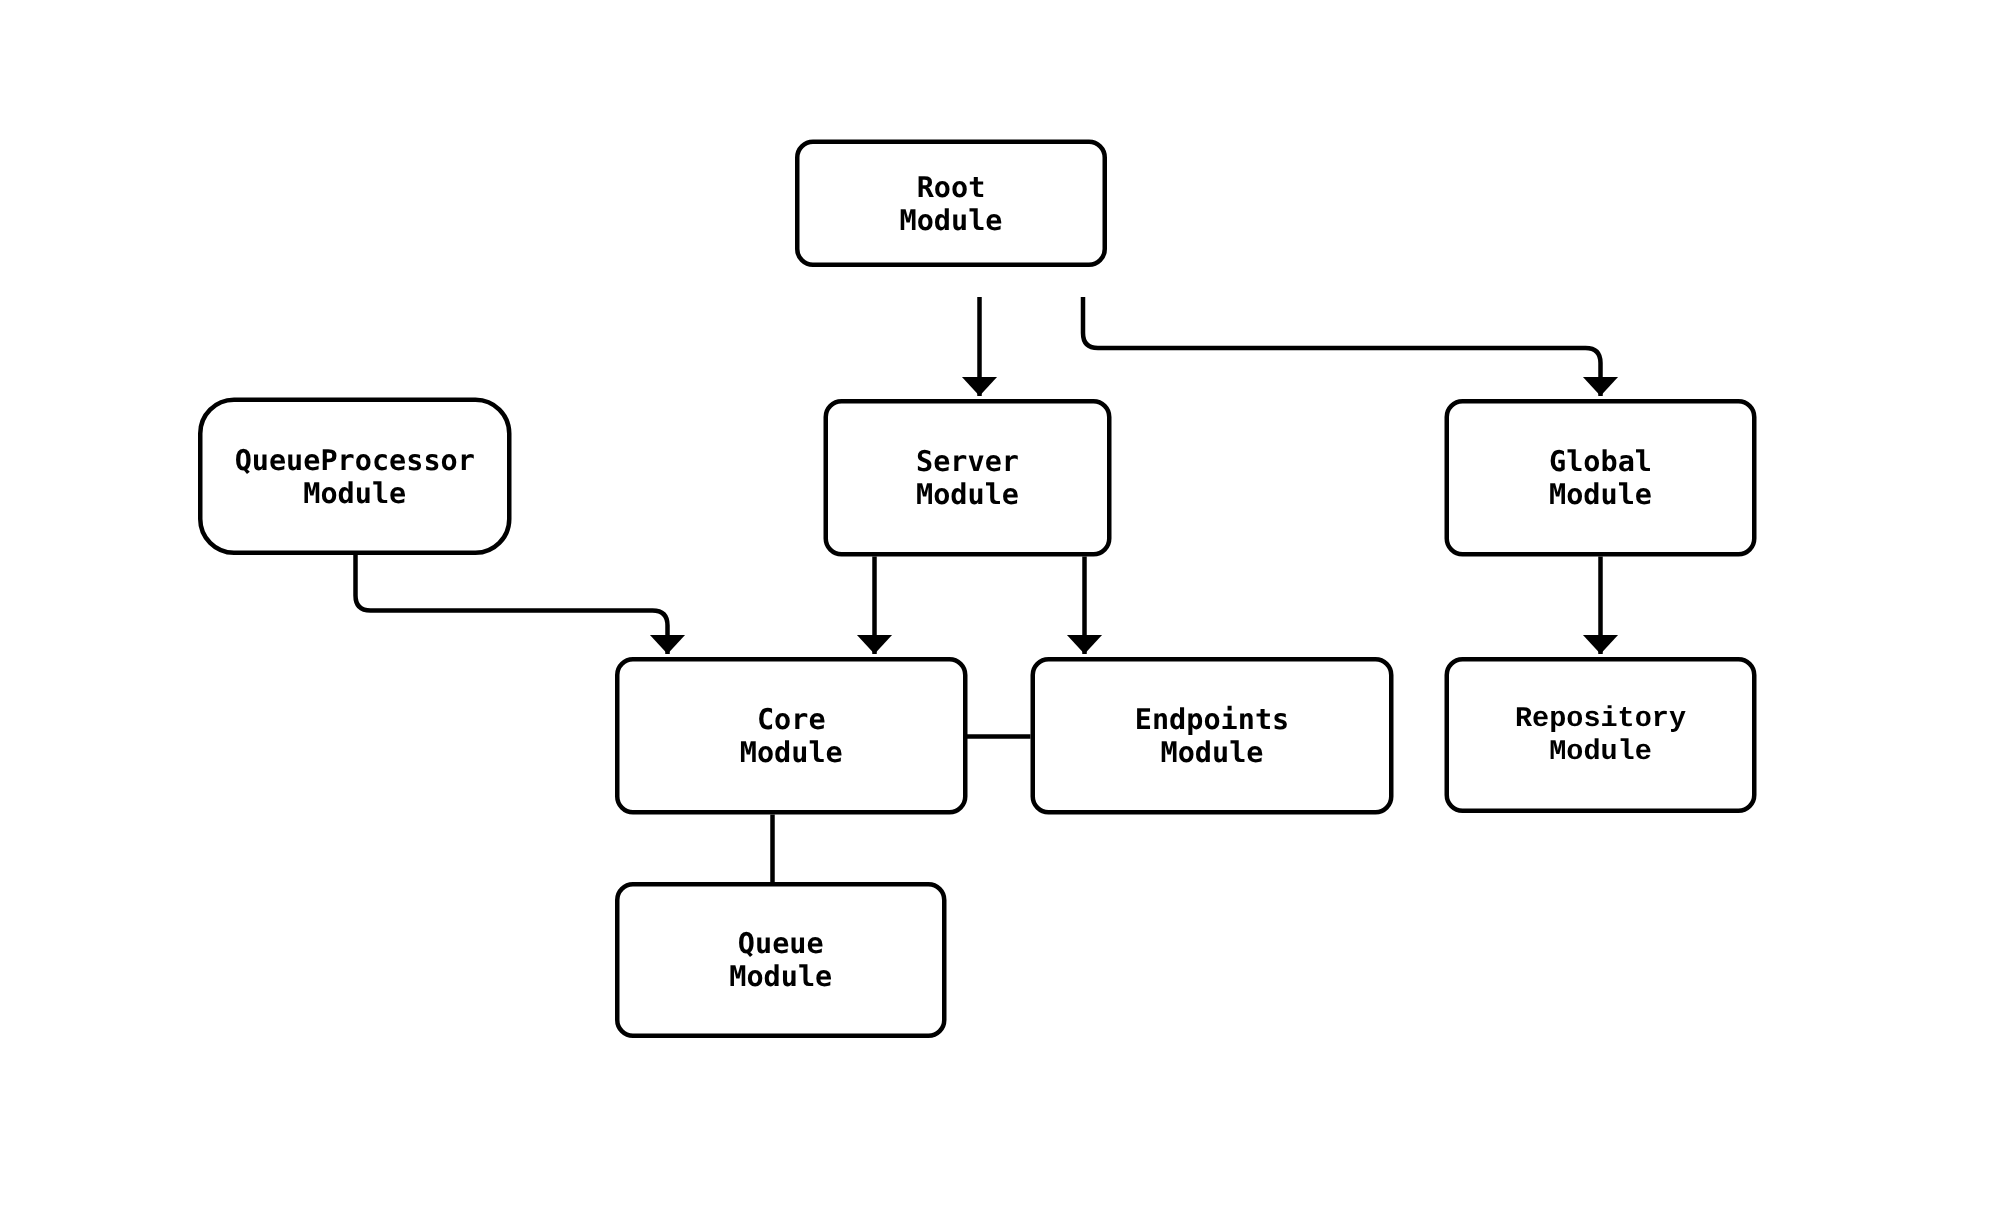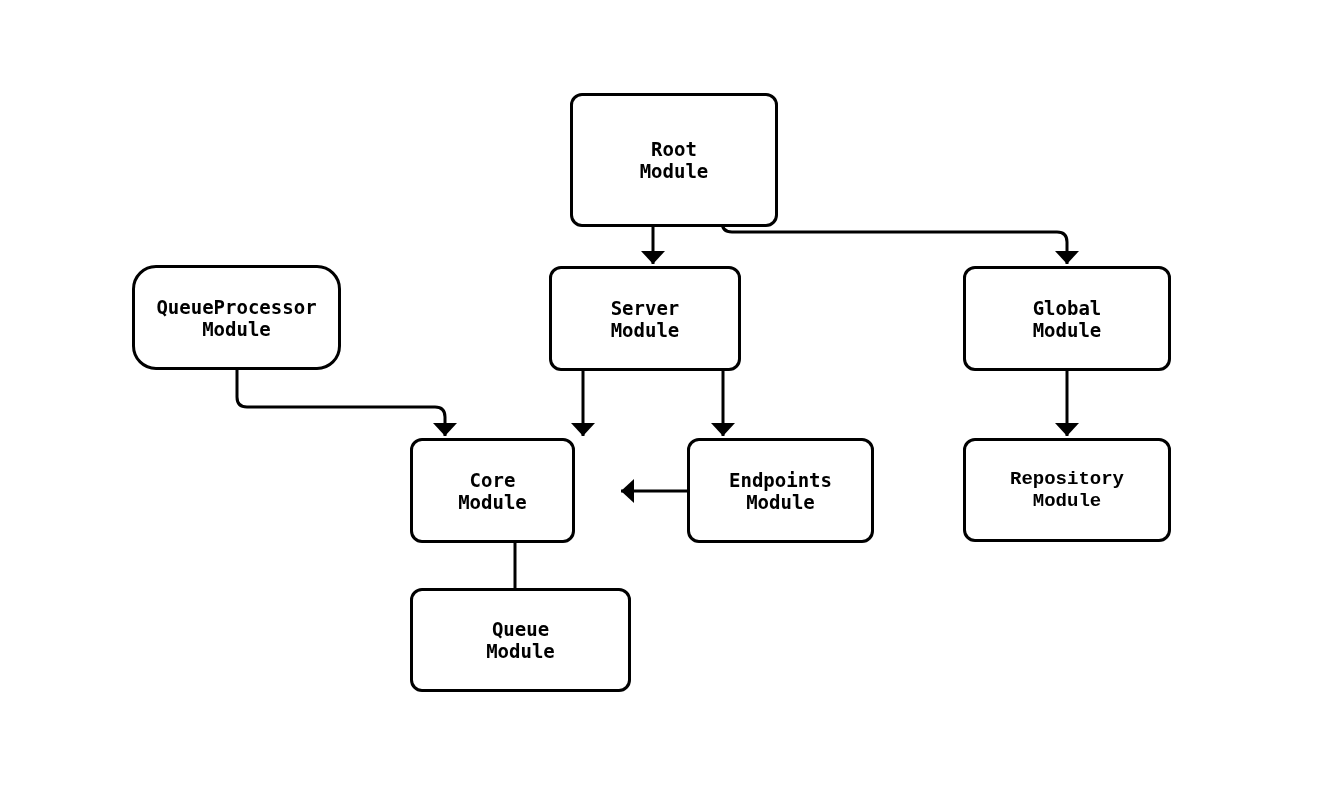--- a/index.html
+++ b/index.html
@@ -61,30 +61,30 @@
         <path d="M 722 198 L 722 222 Q 722 232 732 232 L 1057 232 Q 1067 232 1067 242 L 1067 264" class="edge-path" marker-end="url(#arrowhead)" stroke="#000000"></path>
         <path d="M 237 370 L 237 397 Q 237 407 247 407 L 435 407 Q 445 407 445 417 L 445 436" class="edge-path" marker-end="url(#arrowhead)" stroke="#000000"></path>
         <path d="M 583 371 L 583 436" class="edge-path" marker-end="url(#arrowhead)" stroke="#000000"></path>
         <path d="M 723 371 L 723 436" class="edge-path" marker-end="url(#arrowhead)" stroke="#000000"></path>
         <path d="M 687 491 L 621 491" class="edge-path" marker-end="url(#arrowhead)" stroke="#000000"></path>
         <path d="M 515 543 L 515 609" class="edge-path" marker-end="url(#arrowhead)" stroke="#000000"></path>
         <path d="M 1067 371 L 1067 436" class="edge-path" marker-end="url(#arrowhead)" stroke="#000000"></path>
       </g>
   </svg>
 
-  <div class="node" style="left: 570px; top: 93px; width: 208px; height: 134px;">Root
+  <div class="node" style="left: 530px; top: 93px; width: 208px; height: 85px;">Root
 Module</div>
   <div class="node" style="left: 132px; top: 265px; width: 209px; height: 105px; border-radius: 24px;">QueueProcessor
 Module</div>
   <div class="node" style="left: 549px; top: 266px; width: 192px; height: 105px;">Server
 Module</div>
   <div class="node" style="left: 963px; top: 266px; width: 208px; height: 105px;">Global
 Module</div>
-  <div class="node" style="left: 410px; top: 438px; width: 165px; height: 105px;">Core
+  <div class="node" style="left: 410px; top: 438px; width: 235px; height: 105px;">Core
 Module</div>
-  <div class="node" style="left: 687px; top: 438px; width: 187px; height: 105px;">Endpoints
+  <div class="node" style="left: 687px; top: 438px; width: 242px; height: 105px;">Endpoints
 Module</div>
   <div class="node" style="left: 963px; top: 438px; width: 208px; height: 104px; font-family: Liberation Mono, monospace;">Repository
 Module</div>
   <div class="node" style="left: 410px; top: 588px; width: 221px; height: 104px;">Queue
 Module</div>
 
 </div>
 
 </body></html>

